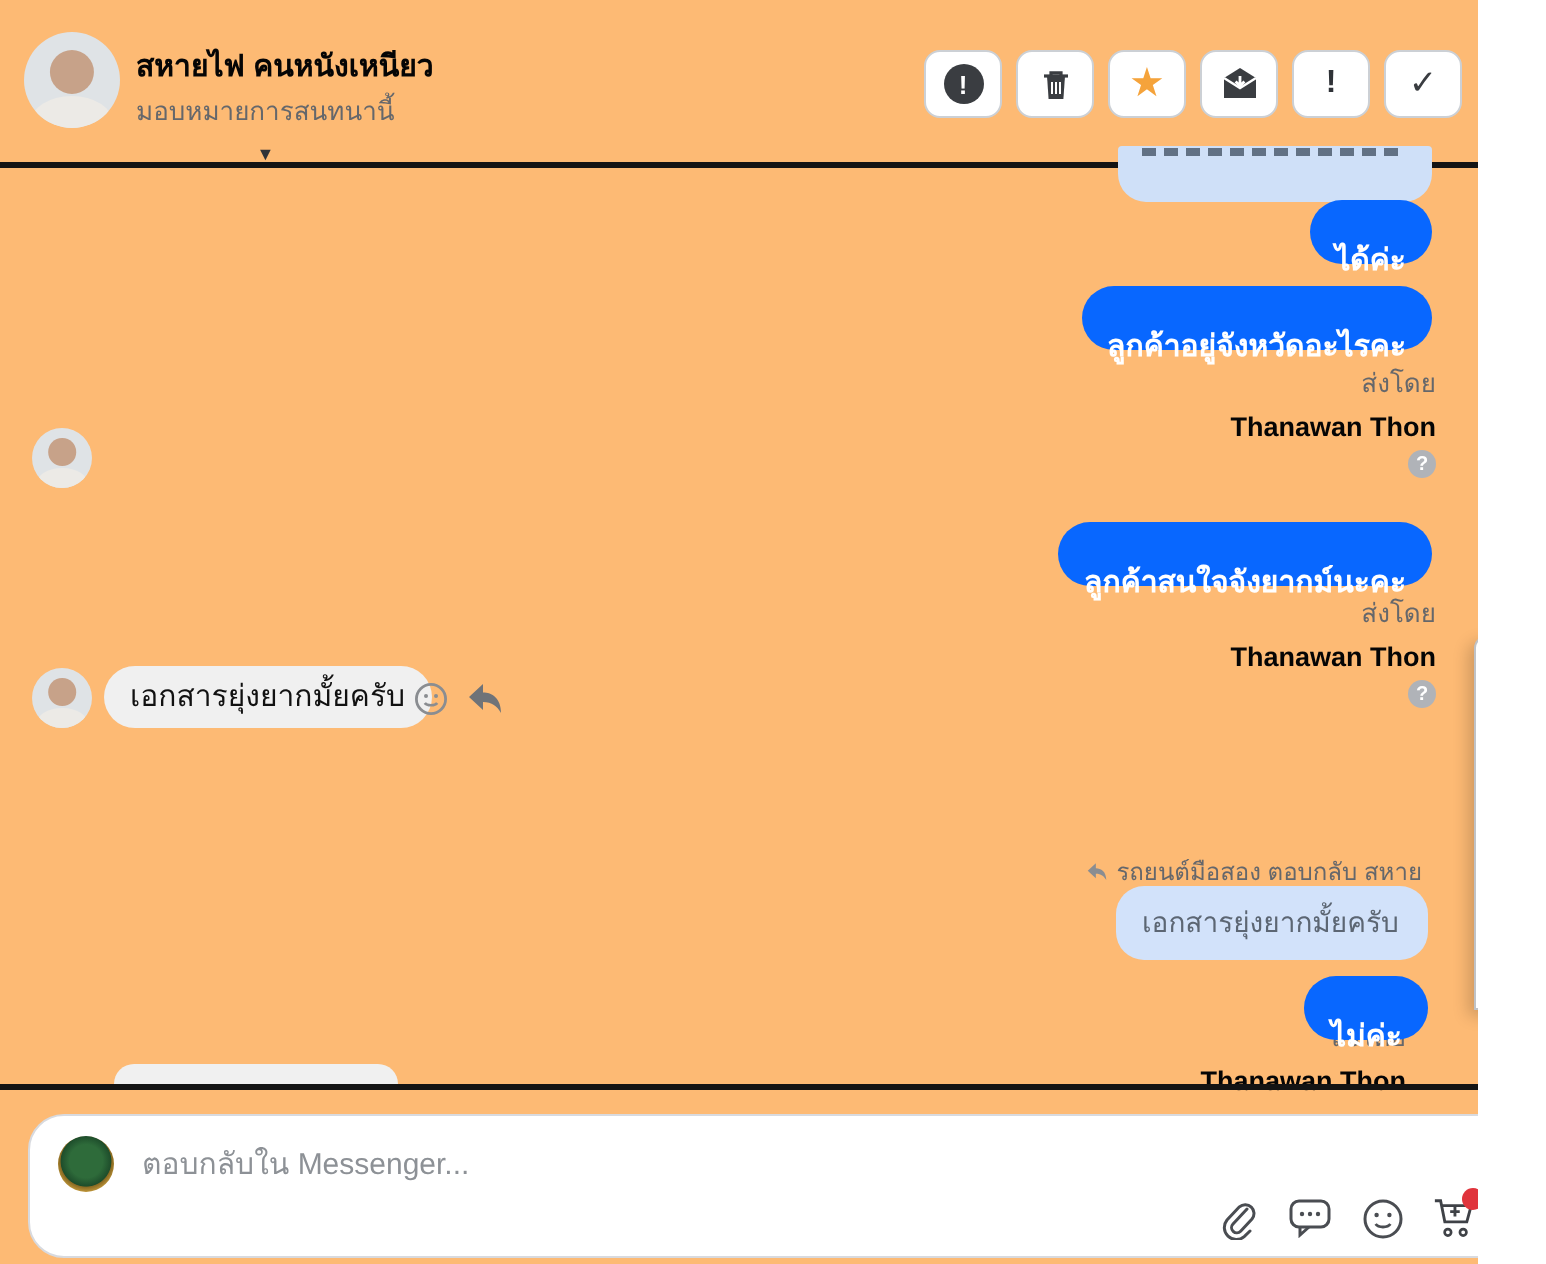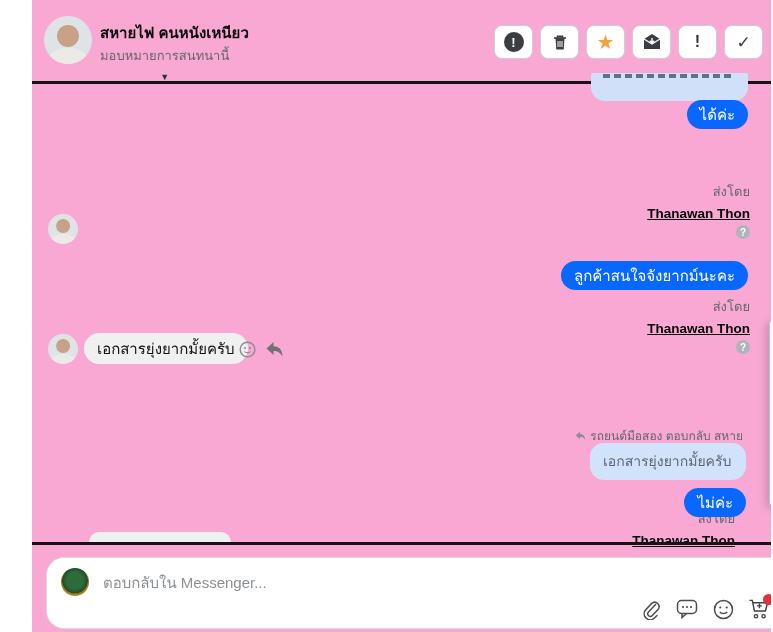--- a/index.html
+++ b/index.html
@@ -1,19 +1,19 @@
 <!DOCTYPE html>
 <html><head>
 <meta charset="utf-8">
 <style>
   * { margin:0; padding:0; box-sizing:border-box; }
   html,body { background:#fff; }
   #page {
     position:relative; width:739px; height:632px; overflow:hidden;
-    background:#f9a8d4; font-family:"Liberation Sans","DejaVu Sans",sans-serif;margin-left:32px;
+    background:#fdba74; font-family:"Liberation Sans","DejaVu Sans",sans-serif;
   }
   
   .hdr-avatar {
     position:absolute; left:12px; top:16px; width:48px; height:48px;
     border-radius:50%; background:#dfe3e6; overflow:hidden;
   }
   .photo::before { 
     content:""; position:absolute; left:50%; top:18%; width:46%; height:46%;
     transform:translateX(-50%); border-radius:50%; background:#c7a289;
   }
@@ -34,22 +34,22 @@
     width:20px; height:20px; border-radius:50%; background:#3a3d41; color:#fff;
     font-size:13px; font-weight:bold; display:flex; align-items:center; justify-content:center;
   }
   .star-glyph { color:#f5a33b; font-size:20px; line-height:1; }
   .excl-glyph { font-size:16px; font-weight:bold; color:#2f3237; }
   .check-glyph { font-size:17px; font-weight:bold; color:#3a3d41; }
   
   .cap-line { position:absolute; left:0; width:773px; height:3px; background:#141414; }
   
   .pill-blue {
-    position:absolute; height:29px; line-height:29px; padding:0 13px;
-    background:#0867ff; color:#fff; font-size:15px; font-weight:400;
+    position:absolute; height:29px; line-height:29px; padding:16px 13px;
+    background:#0867ff; color:#fff; font-size:15px; font-weight:700;
     border-radius:16px; white-space:nowrap; z-index:3;
   }
   .bubble-gray {
     position:absolute; height:31px; line-height:31px; padding:0 13px;
     background:#f0f0f0; color:#111; font-size:15px; font-weight:500;
     border-radius:16px; white-space:nowrap; z-index:3;
   }
   .cut-bubble {
     position:absolute; right:23px; top:73px; width:157px; height:28px;
     background:#cfe0f8; border-radius:2px 2px 14px 14px; z-index:3;
@@ -65,21 +65,21 @@
     padding:7px 0 0 13px; white-space:nowrap; z-index:3;
   }
   .msg-avatar {
     position:absolute; width:30px; height:30px; border-radius:50%;
     background:#dfe3e6; overflow:hidden;
   }
   .sentby {
     position:absolute; display:flex; align-items:flex-end; gap:4px;
     font-size:13px; color:#65676b; white-space:nowrap; z-index:3;flex-direction:column;
   }
-  .sentby b { color:#050505; font-weight:600; font-size:13.5px;text-decoration:underline; }
+  .sentby b { color:#050505; font-weight:600; font-size:13.5px; }
   .help-circle {
     width:14px; height:14px; border-radius:50%; background:#b0b3b8; color:#fff;
     font-size:10px; font-weight:bold; display:flex; align-items:center; justify-content:center;
   }
   .hover-icons { position:absolute; left:207px; top:341px; display:flex; gap:9px; align-items:center; z-index:3; }
   .reply-ctx {
     position:absolute; right:28px; top:426px; font-size:12px; color:#65676b;
     display:flex; align-items:center; gap:4px; white-space:nowrap; z-index:3;
   }
   
@@ -181,20 +181,21 @@
       <span class="check-glyph">✓</span>
     </div>
   </div>
 
   <div class="cap-line" style="top:81px; z-index:2;"></div>
 
   <div class="cut-bubble"></div>
 
   <div class="pill-blue" style="right:23px; top:100px;">ได้ค่ะ</div>
 
+  <div class="pill-blue" style="right:23px; top:143px;">ลูกค้าอยู่จังหวัดอะไรคะ</div>
 
   <div class="sentby" style="right:21px; top:181px;">
     <span>ส่งโดย</span>
     <b>Thanawan Thon</b>
     <span class="help-circle">?</span>
   </div>
 
   <div class="msg-avatar photo" style="left:16px; top:214px;"></div>
 
   <div class="pill-blue" style="right:23px; top:261px;">ลูกค้าสนใจจังยากม์นะคะ</div>

